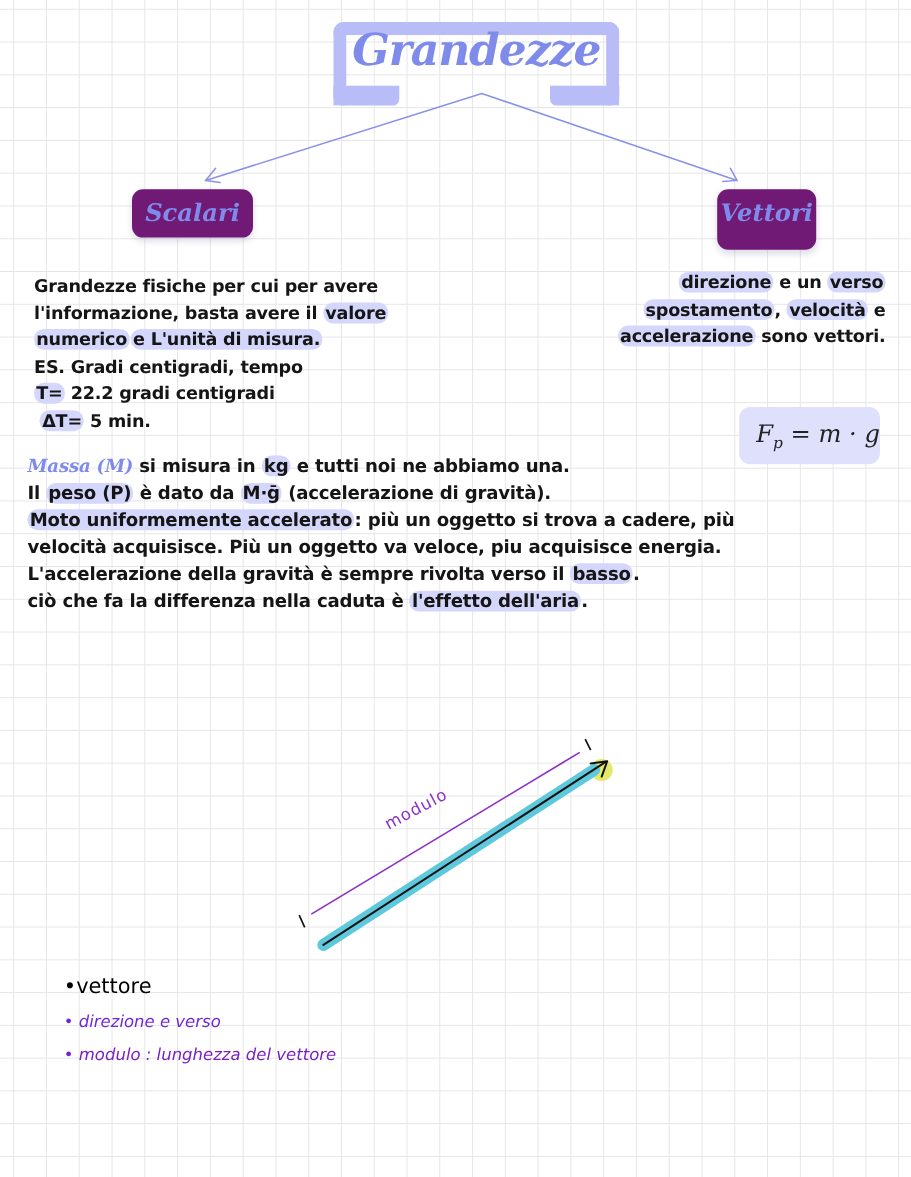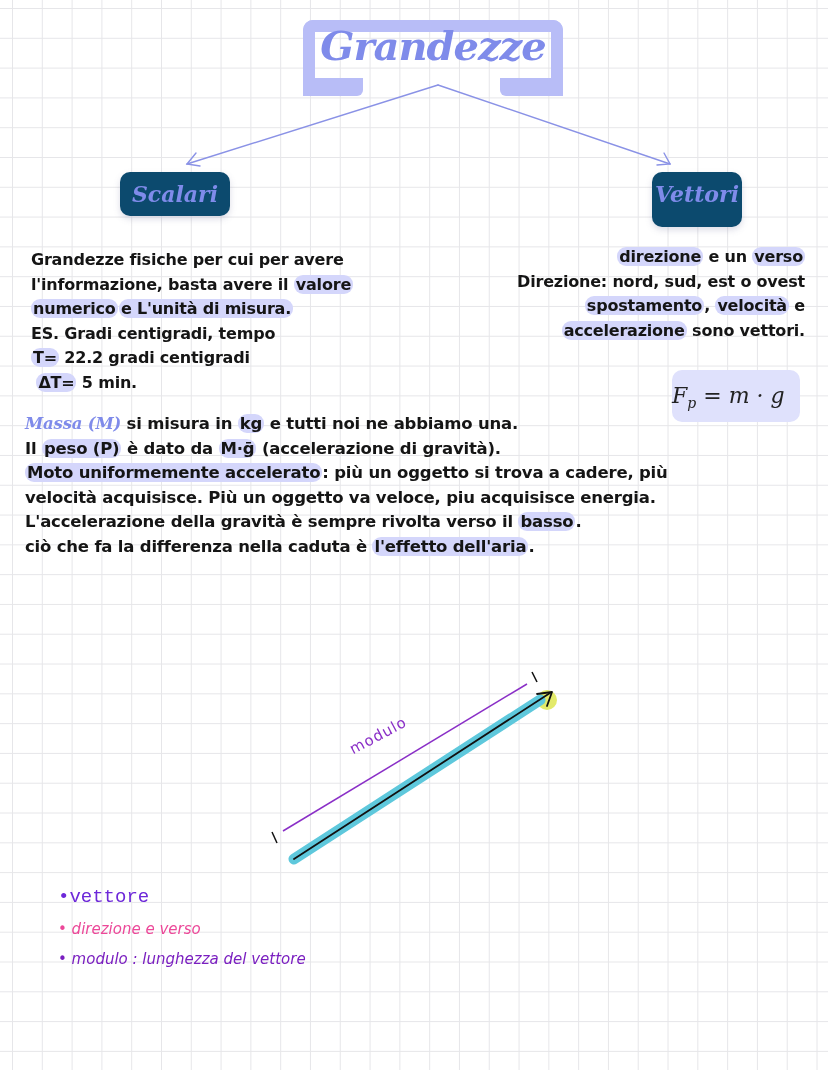--- a/index.html
+++ b/index.html
@@ -22,48 +22,48 @@
     box-sizing:border-box;
   }
   .title-foot-l { left:303px; top:78px; width:60px; height:18px; background:#b8bdf7; border-radius:0 0 6px 8px; }
   .title-foot-r { left:500px; top:78px; width:63px; height:18px; background:#b8bdf7; border-radius:0 0 8px 6px; }
   .title-text {
     left:303px; top:22px; width:260px; text-align:center;
     font-family:"DejaVu Serif", serif; font-style:italic; font-weight:bold;
     font-size:40px; color:#7f8bea; letter-spacing:-1px;
   }
   .tag {
-    background:#0c4a6e; border-radius:10px; box-shadow:0 3px 6px rgba(120,120,160,0.25);
+    background:#701a75; border-radius:10px; box-shadow:0 3px 6px rgba(120,120,160,0.25);
     font-family:"DejaVu Serif", serif; font-style:italic; font-weight:bold;
     color:#7f8bea; font-size:22px; text-align:center; line-height:44px;
   }
   .tag-scalari { left:120px; top:172px; width:110px; height:44px; }
   .tag-vettori { left:652px; top:172px; width:90px; height:55px; }
   .hand {
     font-family:"DejaVu Sans", sans-serif; font-weight:bold; font-size:16px;
     line-height:24.5px; letter-spacing:-0.2px;
   }
   .hl { background:#d4d6fb; border-radius:9px; padding:0 2px; }
   .left-block { left:31px; top:248px; width:380px; }
   .right-block { left:470px; top:245px; width:335px; text-align:right; }
   .formula {
     left:672px; top:370px; width:128px; height:52px; background:#dfe1fc; border-radius:10px;
     font-family:"DejaVu Serif", serif; font-style:italic; font-size:22px; line-height:52px;
-    text-align:left; color:#222;
+    text-align:right; color:#222;
   }
   .formula sub { font-size:14px; }
   .body-block { left:25px; top:412px; width:790px; font-size:16.5px; }
   .massa { color:#7f8bea; font-family:"DejaVu Serif", serif; font-style:italic; font-weight:bold; }
   .modulo-label {
     left:355px; top:740px; transform:rotate(-28deg); transform-origin:left bottom;
     color:#8a2fc7; font-family:"DejaVu Sans", sans-serif; font-size:15px; letter-spacing:1px;
   }
   .legend { left:58px; font-family:"DejaVu Sans", sans-serif; }
-  .leg1 { top:886px; color:#6d28d9; font-size:19px;font-family:Liberation Mono, monospace; }
-  .leg2 { top:920px; color:#ec4899; font-size:15px; font-style:italic; }
+  .leg1 { top:886px; color:#000000; font-size:19px; }
+  .leg2 { top:920px; color:#6d28d9; font-size:15px; font-style:italic; }
   .leg3 { top:950px; color:#7a1fc0; font-size:15px; font-style:italic; }
 </style>
 </head>
 <body>
 
 <div class="abs title-frame"></div>
 <div class="abs title-foot-l"></div>
 <div class="abs title-foot-r"></div>
 <div class="abs title-text">Grandezze</div>
 
@@ -83,21 +83,20 @@
   <div><span>Grandezze fisiche per cui per avere</span></div>
   <div><span>l'informazione, basta avere il</span> <span class="hl">valore</span></div>
   <div><span class="hl">numerico</span> <span class="hl" style="margin-left:-4px">e L'unità di misura.</span></div>
   <div><span>ES. Gradi centigradi, tempo</span></div>
   <div><span class="hl">T=</span> <span>22.2 gradi centigradi</span></div>
   <div>&nbsp;<span class="hl">ΔT=</span> <span>5 min.</span></div>
 </div>
 
 <div class="abs hand right-block">
   <div><span class="hl">direzione</span> <span>e un</span> <span class="hl">verso</span></div>
-  <div><span>Direzione: nord, sud, est o ovest</span></div>
   <div><span class="hl">spostamento</span><span>,</span> <span class="hl">velocità</span> <span>e</span></div>
   <div><span class="hl">accelerazione</span> <span>sono vettori.</span></div>
 </div>
 
 <div class="abs formula"><span>F</span><sub>p</sub> <span>= m · g</span></div>
 
 <div class="abs hand body-block">
   <div><span class="massa">Massa (M)</span> <span>si misura in</span> <span class="hl">kg</span> <span>e tutti noi ne abbiamo una.</span></div>
   <div><span>Il</span> <span class="hl">peso (P)</span> <span>è dato da</span> <span class="hl">M·ḡ</span> <span>(accelerazione di gravità).</span></div>
   <div><span class="hl">Moto uniformemente accelerato</span><span>: più un oggetto si trova a cadere, più</span></div>

